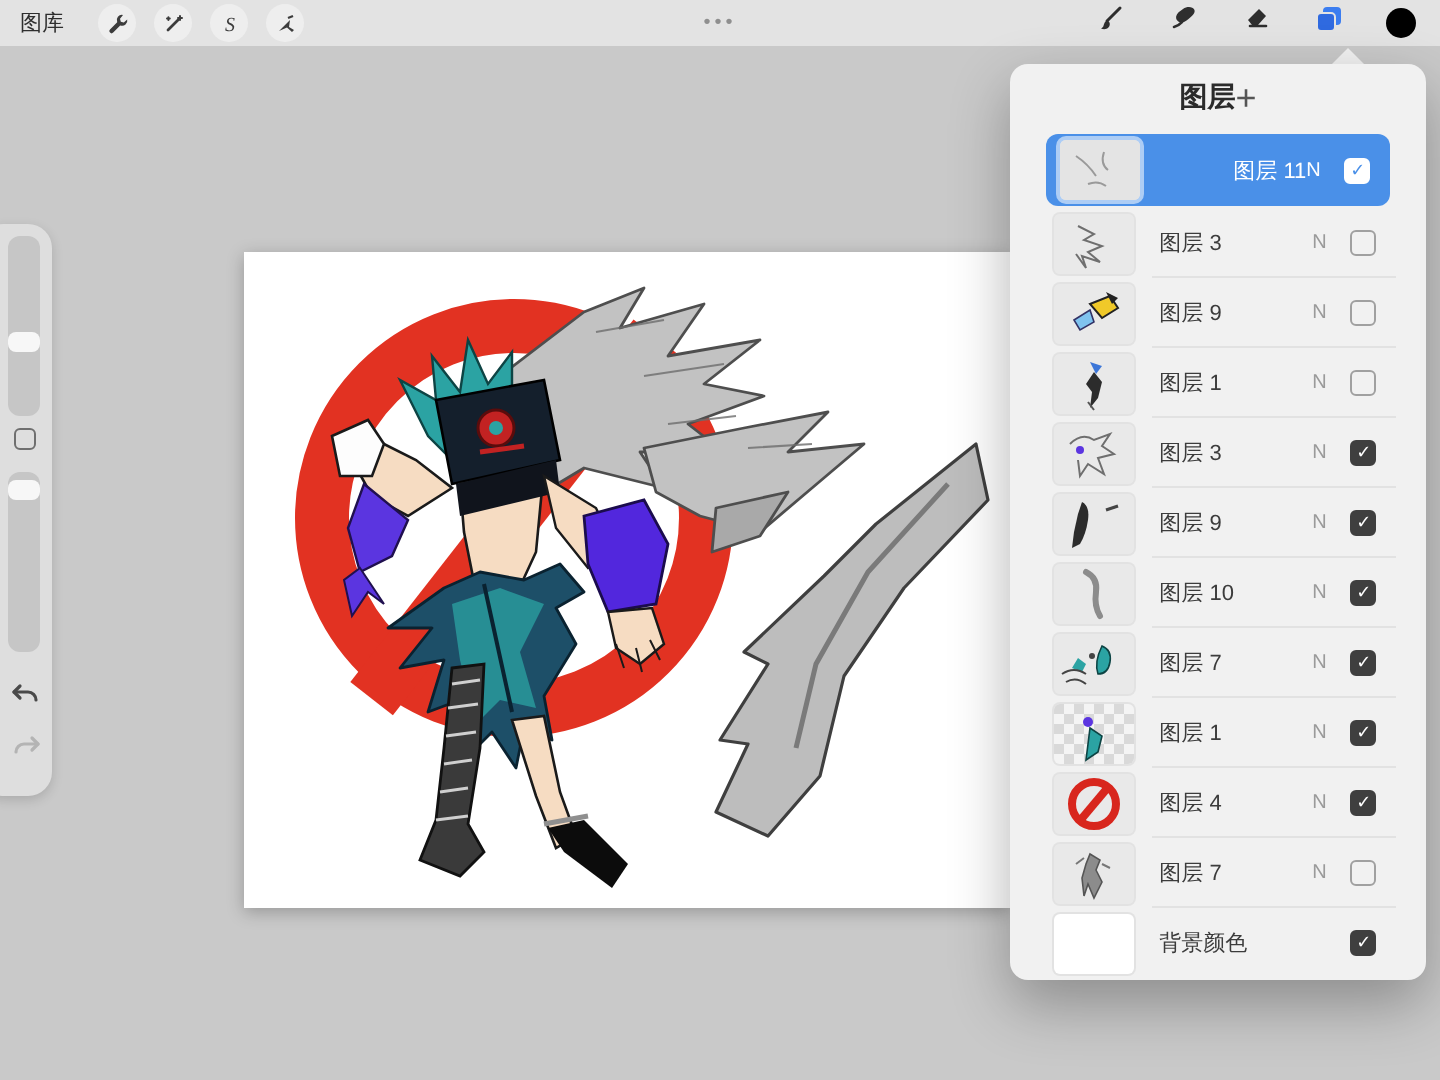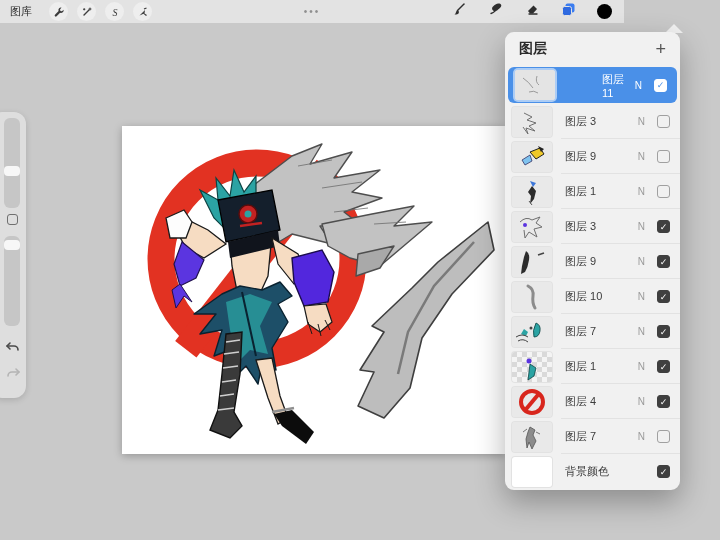--- a/index.html
+++ b/index.html
@@ -1,20 +1,20 @@
 <!DOCTYPE html>
 <html><head>
 <meta charset="utf-8">
 <style>
   * { margin:0; padding:0; box-sizing:border-box; }
   html,body { width:720px; height:540px; overflow:hidden; }
   body { font-family:"Liberation Sans","DejaVu Sans",sans-serif; background:#c9c9c9; position:relative; }
 
   
-  .topbar { position:absolute; left:0; top:0; width:624px; height:23px; background:#e3e3e3; display:flex; align-items:center; }
+  .topbar { position:absolute; left:0; top:0; width:720px; height:23px; background:#e3e3e3; display:flex; align-items:center; }
   .topbar-left { display:flex; align-items:center; gap:9px; padding-left:10px; }
   .gallery-label { font-size:11px; color:#2e2e2e; margin-right:8px; }
   .tool-circle { width:19px; height:19px; border-radius:50%; background:#eeeeee; display:flex; align-items:center; justify-content:center; }
   .tool-circle svg { display:block; }
   .center-dots { position:absolute; left:0; right:0; text-align:center; color:#8f8f8f; font-size:10px; letter-spacing:2px; pointer-events:none; }
   .topbar-right { margin-left:auto; display:flex; align-items:center; gap:20px; padding-right:12px; }
   .color-dot { width:15px; height:15px; border-radius:50%; background:#000; }
 
   
   .canvas-wrap { position:absolute; left:122px; top:126px; width:383px; height:328px; background:#ffffff; box-shadow:0 2px 8px rgba(0,0,0,.25); }
@@ -27,21 +27,21 @@
   .track2 { top:124px; height:90px; }
   .slider-handle { position:absolute; left:0; width:16px; height:10px; background:#f7f7f7; border-radius:4px; }
   .handle1 { top:48px; }
   .handle2 { top:4px; }
   .square-btn { position:absolute; left:17px; top:102px; width:11px; height:11px; border:1.5px solid #6f6f6f; border-radius:3px; background:transparent; }
   .undo-btn { position:absolute; left:14px; top:226px; width:18px; height:18px; color:#4a4a4a; }
   .redo-btn { position:absolute; left:14px; top:252px; width:18px; height:18px; color:#b4b4b4; }
 
   
   .popover-arrow { position:absolute; left:665px; top:24px; width:0; height:0; border-left:9px solid transparent; border-right:9px solid transparent; border-bottom:9px solid #f1f1f1; }
-  .layers-panel { position:absolute; left:505px; top:32px; width:175px; height:458px; background:#f1f1f1; border-radius:9px; box-shadow:0 12px 30px rgba(0,0,0,.3); display:flex; flex-direction:column; overflow:hidden; }
+  .layers-panel { position:absolute; left:505px; top:32px; width:208px; height:458px; background:#f1f1f1; border-radius:9px; box-shadow:0 12px 30px rgba(0,0,0,.3); display:flex; flex-direction:column; overflow:hidden;align-items:center; }
   .panel-header { height:34px; display:flex; align-items:center; padding:0 14px; flex:0 0 auto; }
   .panel-title { font-size:14px; font-weight:bold; color:#2b2b2b; }
   .add-btn { margin-left:auto; font-size:18px; font-weight:300; color:#555; line-height:1; }
   .layer-list { flex:1; display:flex; flex-direction:column; }
   .layer-row { height:35px; display:flex; align-items:center; padding:0 10px 0 7px; position:relative; }
   .layer-row:not(.selected):not(:last-child)::after { content:""; position:absolute; left:56px; right:0; bottom:0; height:1px; background:#e2e2e2; }
   .layer-row.selected { background:#4a90e8; border-radius:6px; margin:1px 3px; height:36px; }
   .thumb { width:40px; height:30px; border-radius:3px; background:#e9e9e9; overflow:hidden; flex:0 0 auto; box-shadow:0 0 0 1px rgba(0,0,0,.06); }
   .layer-row.selected .thumb { box-shadow:0 0 0 2px rgba(255,255,255,.55); }
   .thumb.white { background:#ffffff; }

